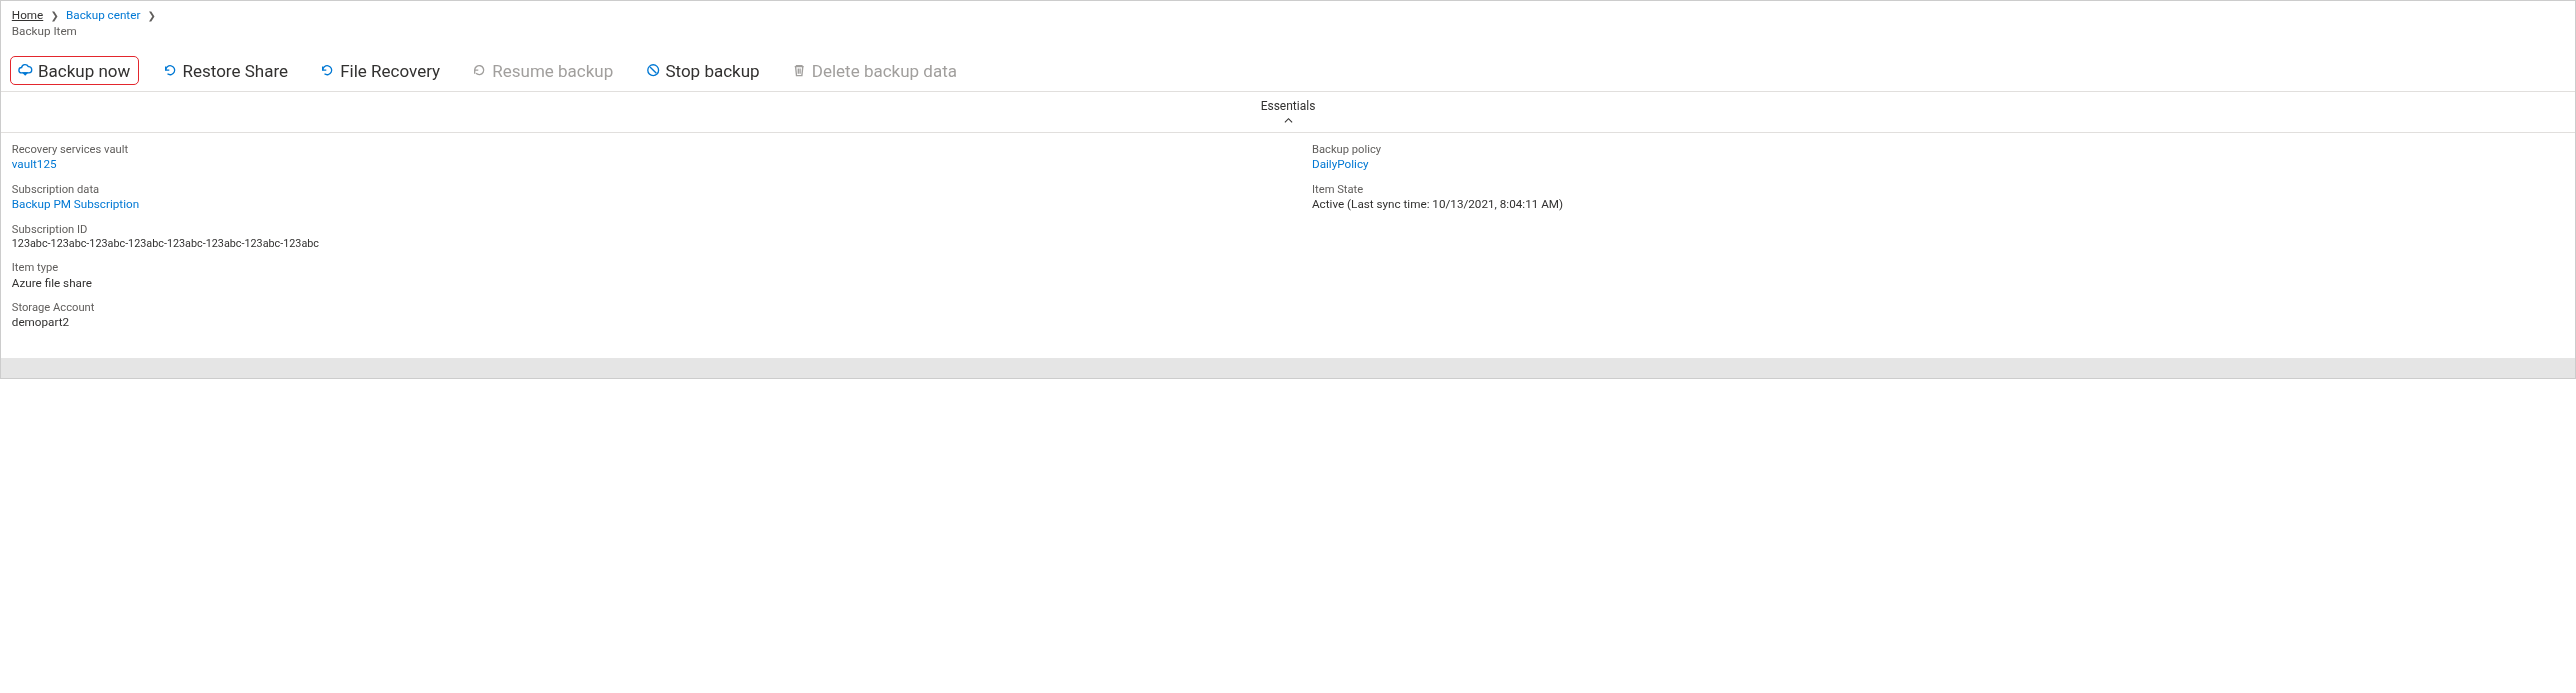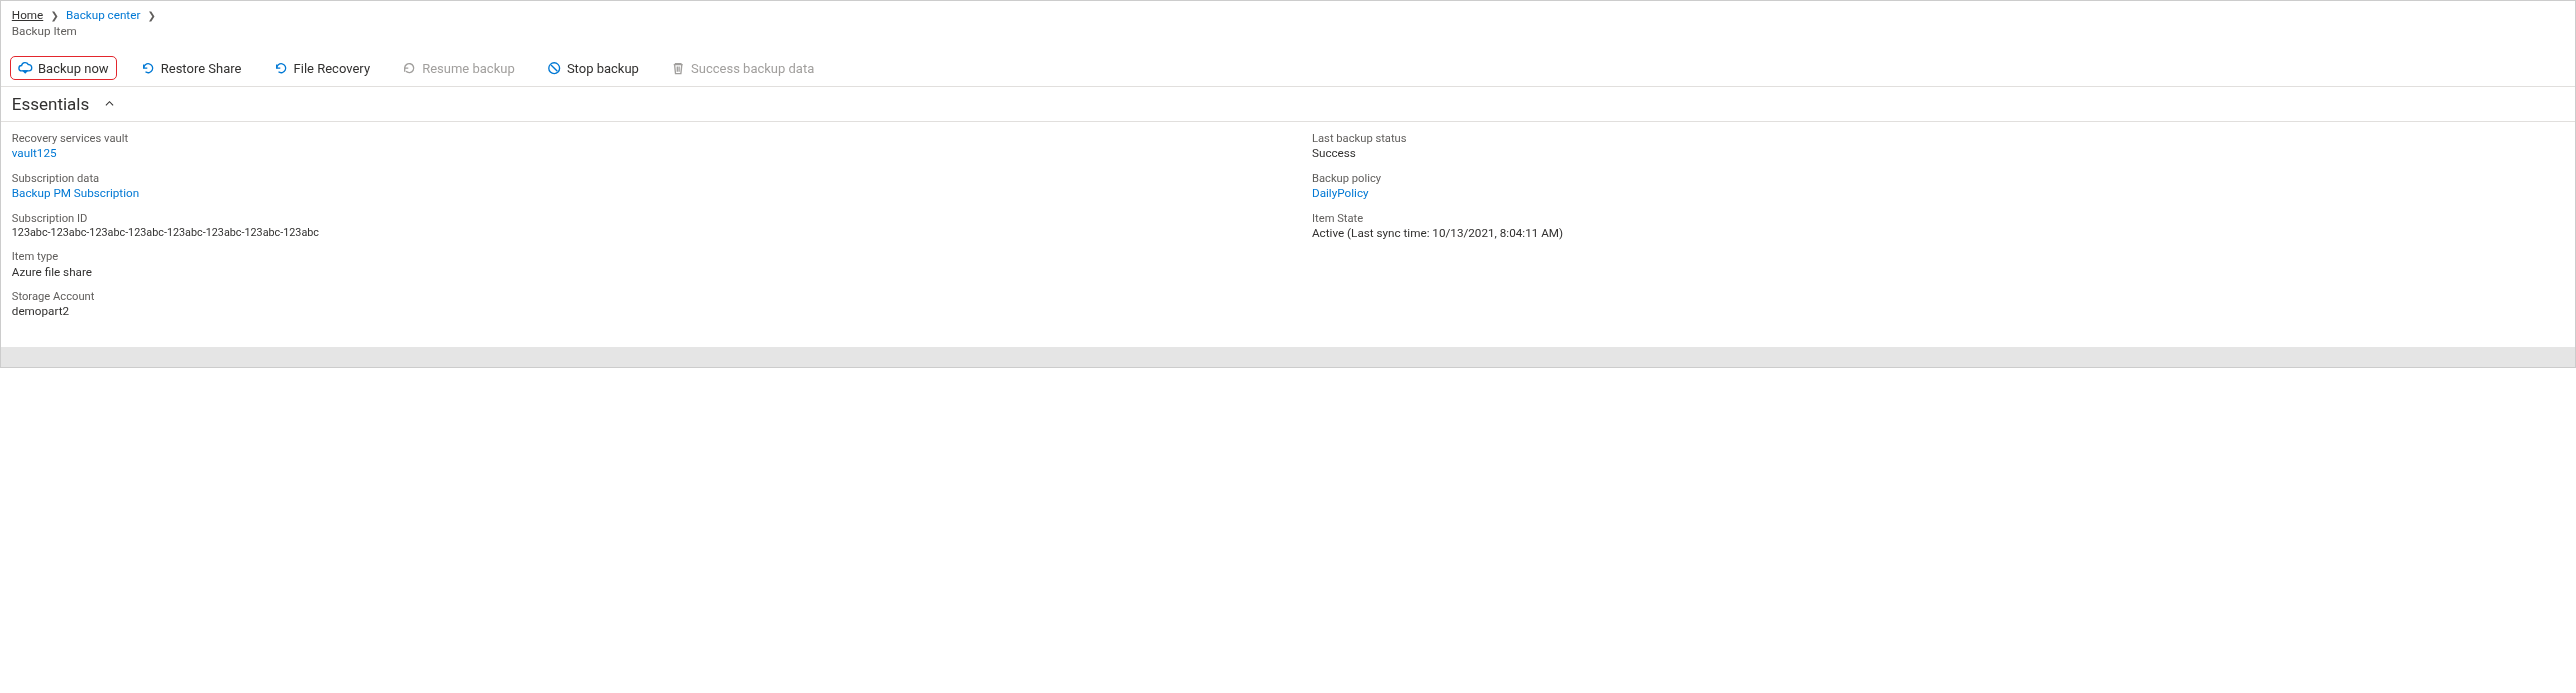--- a/index.html
+++ b/index.html
@@ -70,21 +70,21 @@
     align-items: center;
     gap: 16px;
     padding: 5.4px 9px;
     border-bottom: 0.9px solid #e1dfdd;
   }
   .tool {
     display: inline-flex;
     align-items: center;
     gap: 5.4px;
     padding: 3.6px 7.2px;
-    font-size: 13px;
+    font-size: 17px;
     color: #323130;
     cursor: pointer;
     border: 1.8px solid transparent;
     border-radius: 5px;
     white-space: nowrap;
   }
   .tool.disabled {
     color: #a19f9d;
     cursor: default;
     justify-content: center;
@@ -93,26 +93,27 @@
   .tool .ic { stroke: #0078d4; fill: none; stroke-width: 1.5; }
   .tool.disabled .ic { stroke: #a19f9d; }
   .tool.highlight {
     border: 1.8px solid #e3262d;
   }
 
   
   .essentials-header {
     display: flex;
     align-items: center;
-    gap: 16px;
+    gap: 3px;
     padding: 7.2px 10.8px;
     border-bottom: 0.9px solid #e1dfdd;
-    font-size: 17px;
-    color: #323130;
-    cursor: pointer;
+    font-size: 12px;
+    color: #323130;
+    cursor: pointer;
+    flex-direction: column;
   }
   .essentials-header .chev {
     width: 9px; height: 9px;
   }
 
   
   .essentials {
     display: flex;
     padding: 9px 10.8px 18px 10.8px;
     gap: 48px;
@@ -200,21 +201,21 @@
       </svg>
       <span>Stop backup</span>
     </div>
 
     <div class="tool disabled">
       <svg width="14.4" height="14.4" viewBox="0 0 16 16">
         <path class="ic" d="M3 4h10M5 4V3h6v1M4 4l1 10h6l1-10"></path>
         <line class="ic" x1="7" y1="6" x2="7" y2="12"></line>
         <line class="ic" x1="9" y1="6" x2="9" y2="12"></line>
       </svg>
-      <span>Success backup data</span>
+      <span>Delete backup data</span>
     </div>
 
   </div>
 
   <div class="essentials-header">
     <span>Essentials</span>
     <svg class="chev" viewBox="0 0 10 10">
       <path d="M1 7 L5 3 L9 7" stroke="#323130" stroke-width="1.2" fill="none"></path>
     </svg>
   </div>
@@ -244,24 +245,20 @@
 
       <div class="kv">
         <div class="k">Storage Account</div>
         <div class="v">demopart2</div>
       </div>
 
     </div>
 
     <div class="col">
 
-      <div class="kv">
-        <div class="k">Last backup status</div>
-        <div class="v">Success</div>
-      </div>
 
 
       <div class="kv">
         <div class="k">Backup policy</div>
         <div class="v link">DailyPolicy</div>
       </div>
 
       <div class="kv">
         <div class="k">Item State</div>
         <div class="v">Active (Last sync time: 10/13/2021, 8:04:11 AM)</div>

